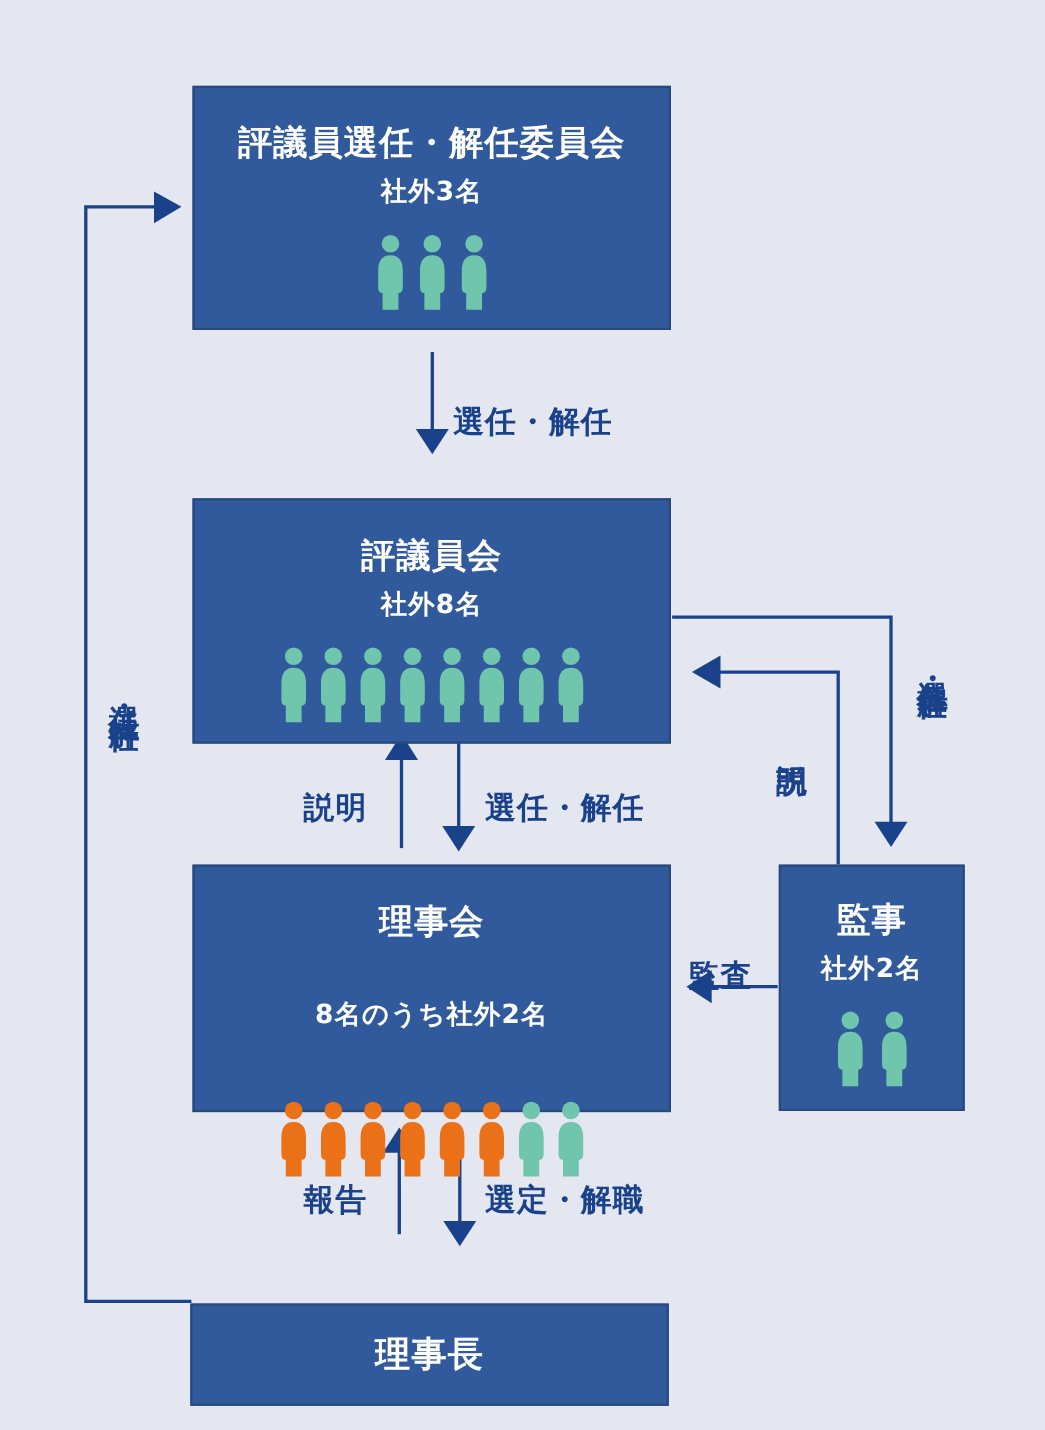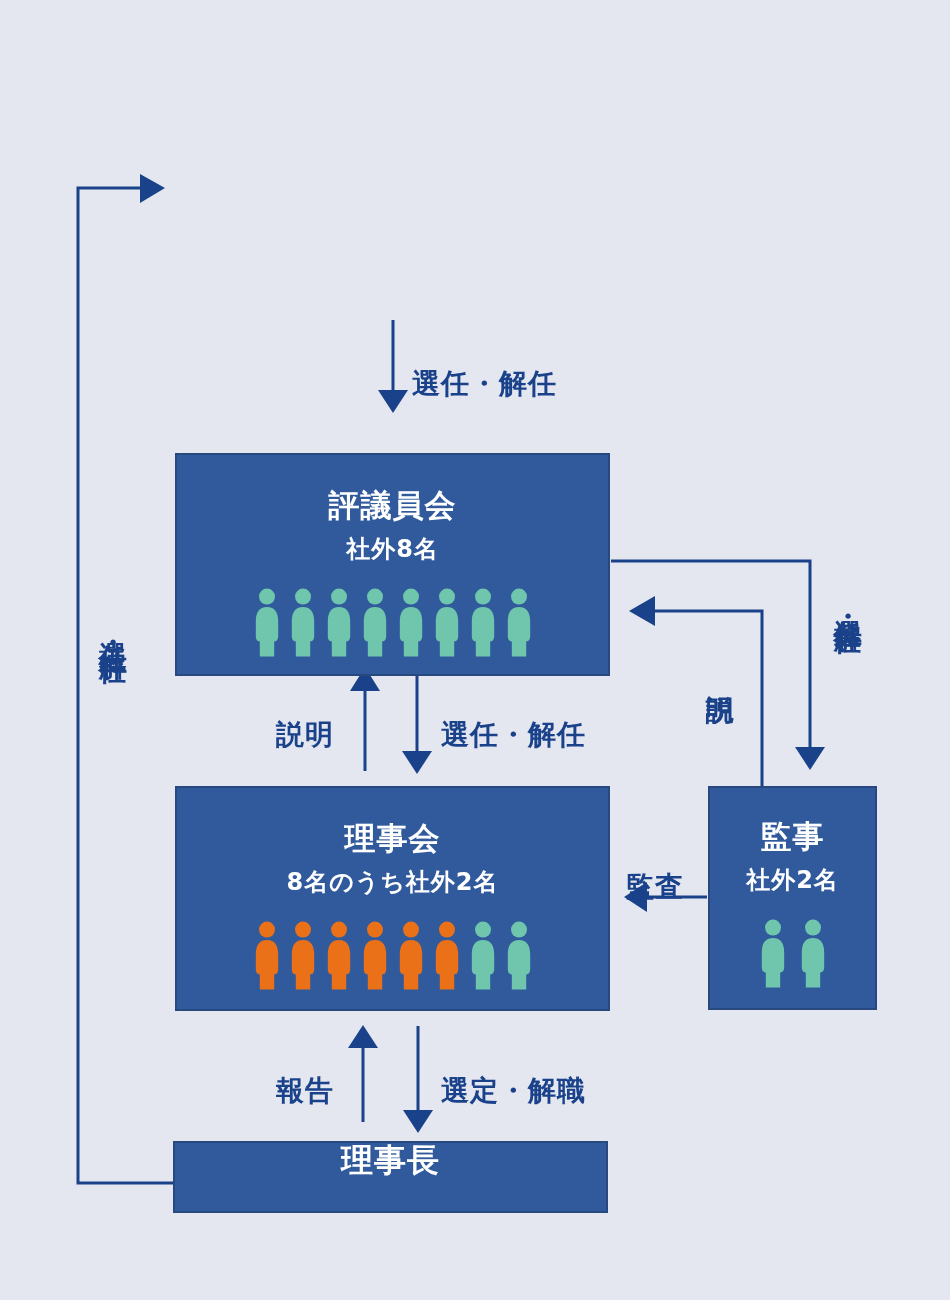--- a/index.html
+++ b/index.html
@@ -27,23 +27,23 @@
     display:flex;flex-direction:column;align-items:center;
     color:var(--box_text);
   }
   .box-title{font-size:31px;font-weight:700;letter-spacing:1px;line-height:1.1;white-space:nowrap;}
   .box-sub{font-size:24px;font-weight:700;letter-spacing:1px;margin-top:15px;line-height:1;white-space:nowrap;}
   .members{display:flex;margin-top:26px;align-items:flex-end;}
   .members .person{width:32px;height:72px;}
 
   .box-committee{left:175px;top:78px;width:435px;height:222px;padding-top:33px;}
   .box-council{left:175px;top:430px;width:435px;height:223px;padding-top:33px;margin-top:23px;}
-  .box-board{left:175px;top:786px;width:435px;height:225px;padding-top:33px;}
+  .box-board{left:175px;top:786px;width:435px;height:225px;padding-top:33px;gap:40px;}
   .box-auditor{left:708px;top:786px;width:169px;height:224px;padding-top:31px;}
-  .box-chairman{left:173px;top:1141px;width:435px;height:72px;justify-content:flex-start;}
+  .box-chairman{left:173px;top:1185px;width:435px;height:93px;justify-content:center;}
   .box-chairman .box-title{font-size:32px;}
   .gap-committee{gap:6px;}
   .gap-council{gap:4px;}
   .gap-board{gap:4px;}
   .gap-auditor{gap:8px;}
 
   .flabel,.vlabel{
     position:absolute;color:var(--accent);font-size:28px;font-weight:700;
     line-height:1.15;letter-spacing:1px;white-space:nowrap;margin-top:16px;
   }
@@ -103,20 +103,38 @@
     <g>
       <polyline points="762,786 762,611 653,611"></polyline>
       <path d="M655,596 L655,626 L629,611 Z"></path>
     </g>
     <g>
       <polyline points="174,1183 78,1183 78,188 142,188"></polyline>
       <path d="M140,174 L140,203 L165,188 Z"></path>
     </g>
   </svg>
 
+  <div class="orgbox box-committee">
+    <div class="box-title">評議員選任・解任委員会</div>
+    <div class="box-sub">社外3名</div>
+    <div class="members gap-committee">
+        <svg viewBox="0 0 40 88" class="person" style="fill: var(--external);">
+          <circle cx="20" cy="11" r="10"></circle>
+          <path d="M20,24 C30,24 34,31 34,42 L34,60 C34,65 32,67 29,67 L29,86 L11,86 L11,67 C8,67 6,65 6,60 L6,42 C6,31 10,24 20,24 Z"></path>
+        </svg>
+        <svg viewBox="0 0 40 88" class="person" style="fill: var(--external);">
+          <circle cx="20" cy="11" r="10"></circle>
+          <path d="M20,24 C30,24 34,31 34,42 L34,60 C34,65 32,67 29,67 L29,86 L11,86 L11,67 C8,67 6,65 6,60 L6,42 C6,31 10,24 20,24 Z"></path>
+        </svg>
+        <svg viewBox="0 0 40 88" class="person" style="fill: var(--external);">
+          <circle cx="20" cy="11" r="10"></circle>
+          <path d="M20,24 C30,24 34,31 34,42 L34,60 C34,65 32,67 29,67 L29,86 L11,86 L11,67 C8,67 6,65 6,60 L6,42 C6,31 10,24 20,24 Z"></path>
+        </svg>
+      </div>
+  </div>
 
   <div class="orgbox box-council">
     <div class="box-title">評議員会</div>
     <div class="box-sub">社外8名</div>
     <div class="members gap-council">
         <svg viewBox="0 0 40 88" class="person" style="fill: var(--external);">
           <circle cx="20" cy="11" r="10"></circle>
           <path d="M20,24 C30,24 34,31 34,42 L34,60 C34,65 32,67 29,67 L29,86 L11,86 L11,67 C8,67 6,65 6,60 L6,42 C6,31 10,24 20,24 Z"></path>
         </svg>
         <svg viewBox="0 0 40 88" class="person" style="fill: var(--external);">

